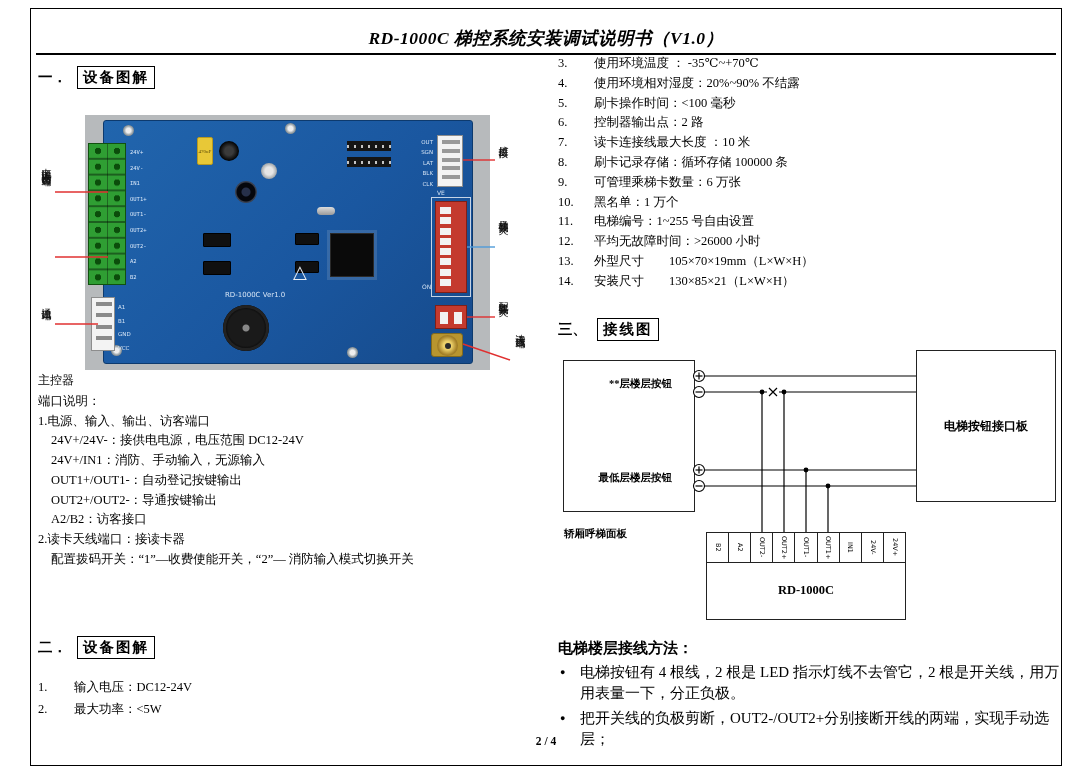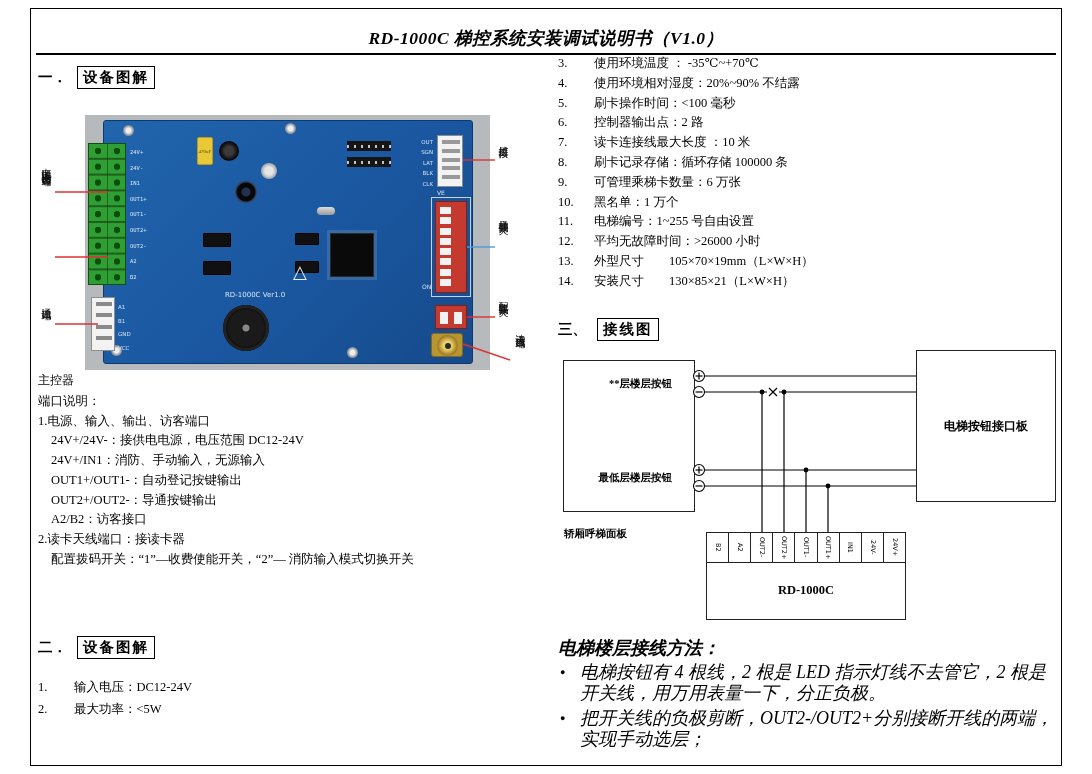--- a/index.html
+++ b/index.html
@@ -89,21 +89,21 @@
   .term-cell{flex:1;border-right:1px solid #222;display:flex;align-items:center;justify-content:center;overflow:hidden;}
   .term-cell:last-child{border-right:none;}
   .term-cell span{writing-mode:vertical-rl;font-size:6.5px;line-height:1;white-space:nowrap;
                   font-family:"DejaVu Sans",sans-serif;}
   .ctrl-label{height:54px;line-height:54px;text-align:center;font-weight:bold;font-size:12.5px;}
   .wires{position:absolute;left:0;top:0;}
   .wires line,.wires path{stroke:#000;stroke-width:1.2;fill:none;}
   .wires circle.dot{fill:#000;stroke:none;}
   .wires circle.sym{fill:#fff;stroke:#000;stroke-width:1.1;}
 
-  .method{position:absolute;left:558px;top:638px;width:502px;font-size:18px;font-style:italic;}
+  .method{position:absolute;left:558px;top:638px;width:502px;font-size:15px;}
   .method-title{font-weight:bold;line-height:20px;margin-bottom:4px;}
   .bullet{position:relative;padding-left:22px;line-height:21px;margin-bottom:4px;}
   .bullet::before{content:"●";position:absolute;left:2px;top:0;font-size:9px;}
 </style>
 </head>
 <body>
 
 <div class="page">
   <div class="frame"></div>
   <div class="title">RD-1000C 梯控系统安装调试说明书（V1.0）</div>
@@ -367,13 +367,14 @@
       <line x1="137.5" y1="136" x2="144.5" y2="136"></line>
     </svg>
   </div>
 
   <div class="method">
     <div class="method-title">电梯楼层接线方法：</div>
     <div class="bullet">电梯按钮有 4 根线，2 根是 LED 指示灯线不去管它，2 根是开关线，用万用表量一下，分正负极。</div>
     <div class="bullet">把开关线的负极剪断，OUT2-/OUT2+分别接断开线的两端，实现手动选层；</div>
   </div>
 
+  <div class="footer">2 / 4</div>
 </div>
 
 </body></html>

